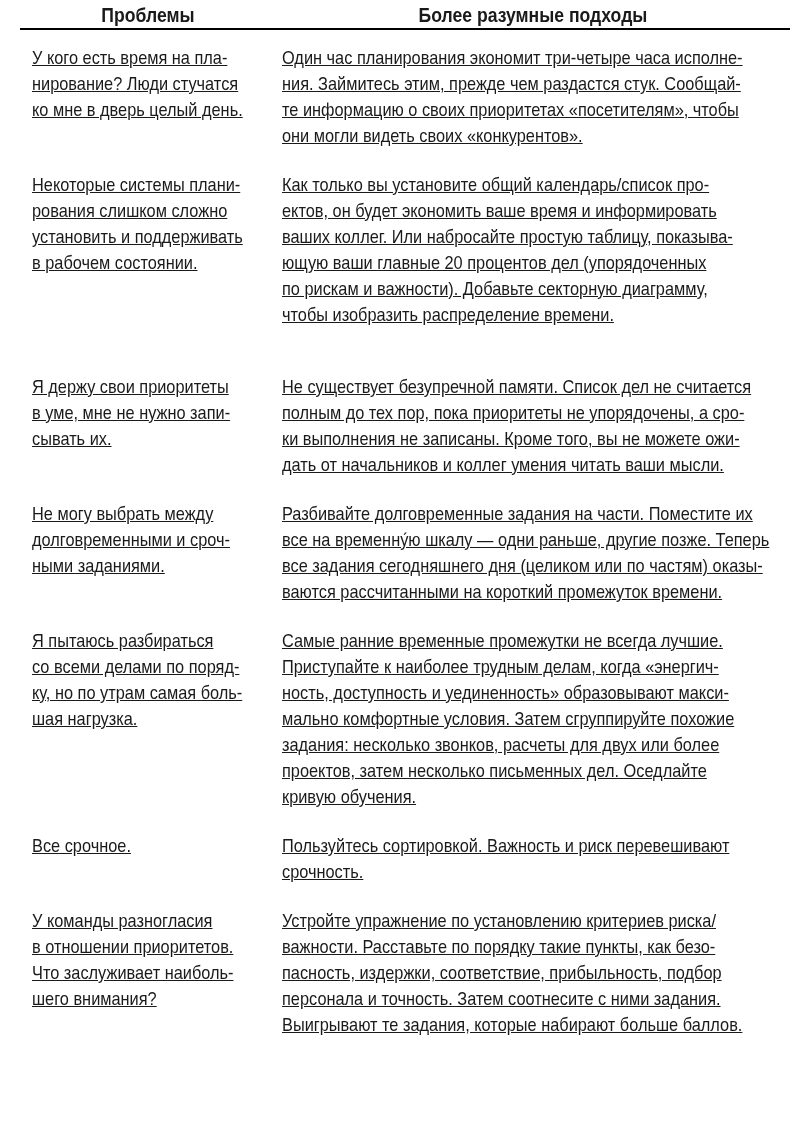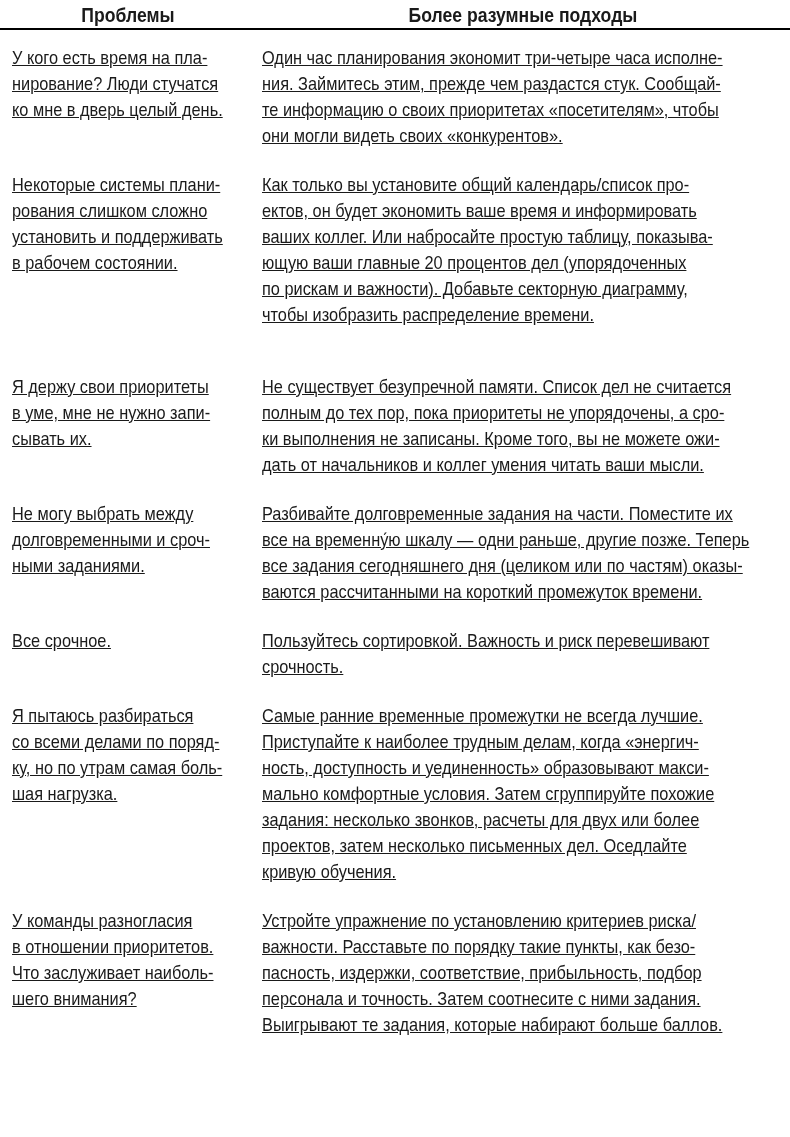--- a/index.html
+++ b/index.html
@@ -9,20 +9,21 @@
   }
   .page {
     position: relative;
     width: 790px;
     height: 1137px;
     background: #ffffff;
     overflow: hidden;
     font-family: "Liberation Sans", sans-serif;
     color: #1a1a1a;
     box-sizing: border-box;
+    padding-left: 20px;
   }
   
   .header-row {
     display: flex;
     padding-top: 3px;
   }
   .header-cell {
     line-height: 24px;
     text-align: center;
     font-weight: bold;
@@ -148,48 +149,48 @@
       <div class="cell-approach">
         <span class="cell-text">Разбивайте долговременные задания на части. Поместите их
 все на временну́ю шкалу — одни раньше, другие позже. Теперь
 все задания сегодняшнего дня (целиком или по частям) оказы-
 ваются рассчитанными на короткий промежуток времени.</span>
       </div>
     </div>
 
     <div class="row">
       <div class="cell-problem">
-        <span class="cell-text">Все срочное.</span>
-      </div>
-      <div class="cell-approach">
-        <span class="cell-text">Пользуйтесь сортировкой. Важность и риск перевешивают
-срочность.</span>
-      </div>
-    </div>
-
-    <div class="row">
-      <div class="cell-problem">
         <span class="cell-text">Я пытаюсь разбираться
 со всеми делами по поряд-
 ку, но по утрам самая боль-
 шая нагрузка.</span>
       </div>
       <div class="cell-approach">
         <span class="cell-text">Самые ранние временные промежутки не всегда лучшие.
 Приступайте к наиболее трудным делам, когда «энергич-
 ность, доступность и уединенность» образовывают макси-
 мально комфортные условия. Затем сгруппируйте похожие
 задания: несколько звонков, расчеты для двух или более
 проектов, затем несколько письменных дел. Оседлайте
 кривую обучения.</span>
       </div>
     </div>
 
     <div class="row">
       <div class="cell-problem">
+        <span class="cell-text">Все срочное.</span>
+      </div>
+      <div class="cell-approach">
+        <span class="cell-text">Пользуйтесь сортировкой. Важность и риск перевешивают
+срочность.</span>
+      </div>
+    </div>
+
+    <div class="row">
+      <div class="cell-problem">
         <span class="cell-text">У команды разногласия
 в отношении приоритетов.
 Что заслуживает наиболь-
 шего внимания?</span>
       </div>
       <div class="cell-approach">
         <span class="cell-text">Устройте упражнение по установлению критериев риска/
 важности. Расставьте по порядку такие пункты, как безо-
 пасность, издержки, соответствие, прибыльность, подбор
 персонала и точность. Затем соотнесите с ними задания.

